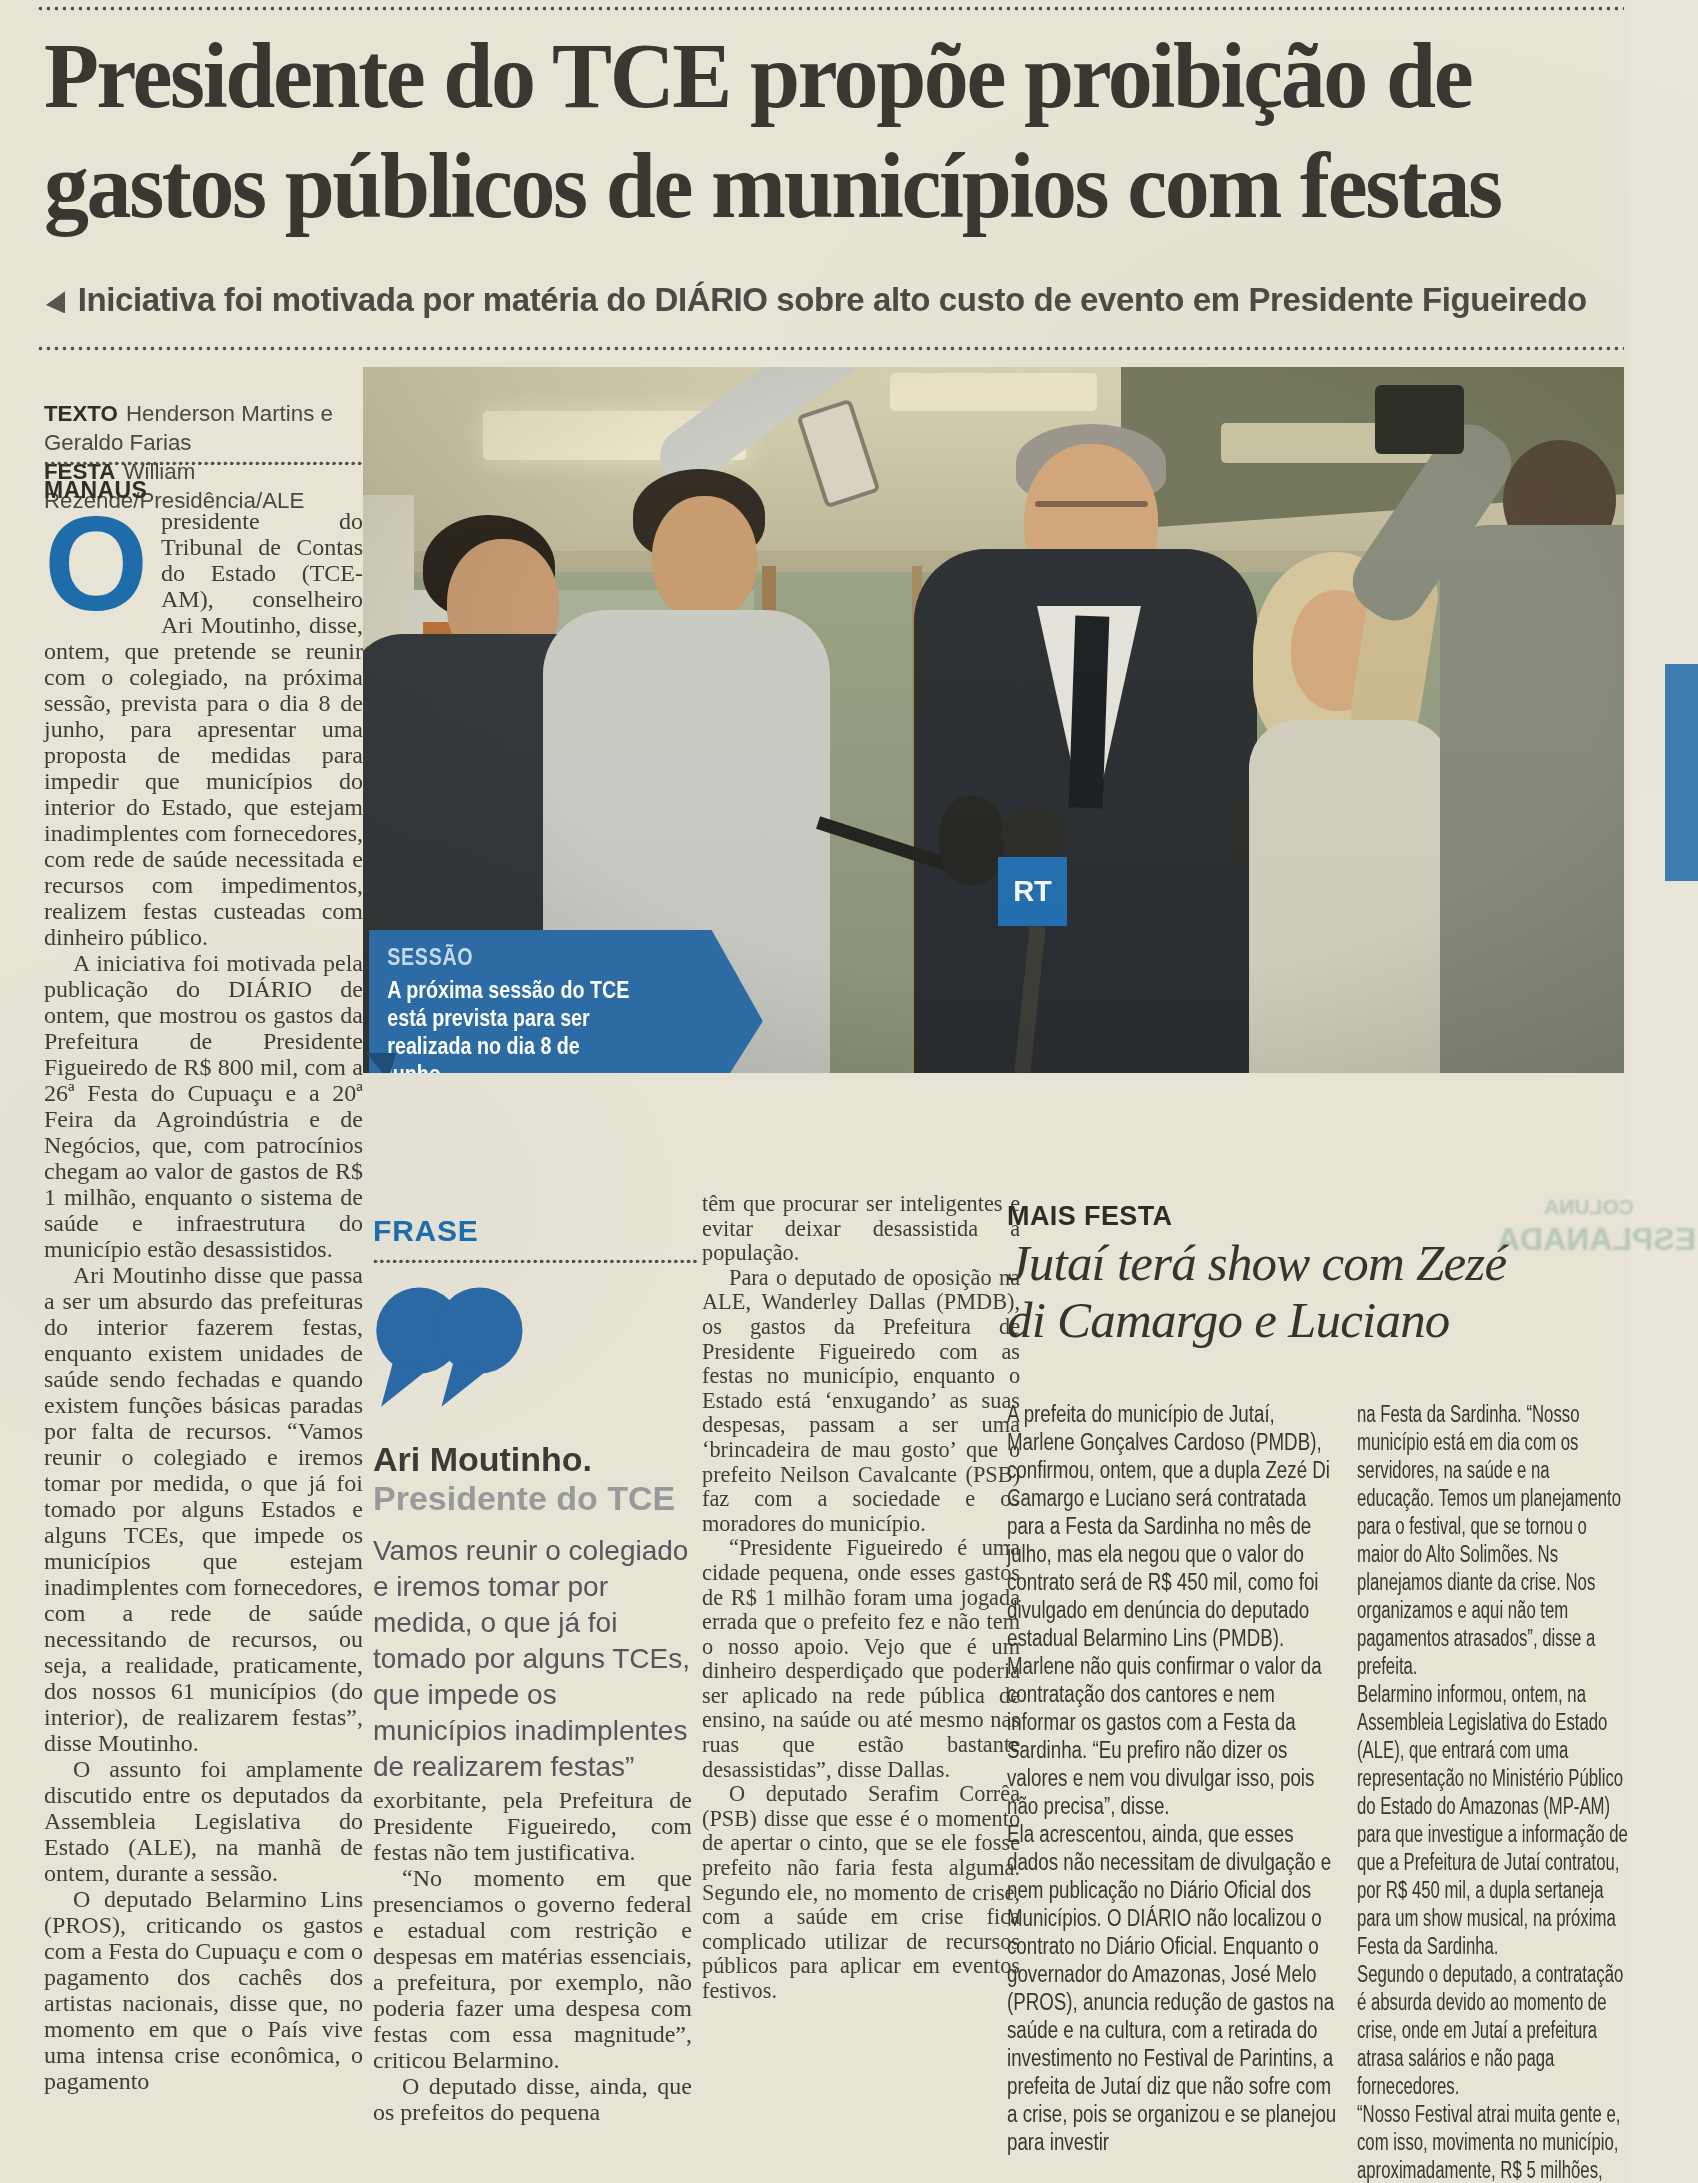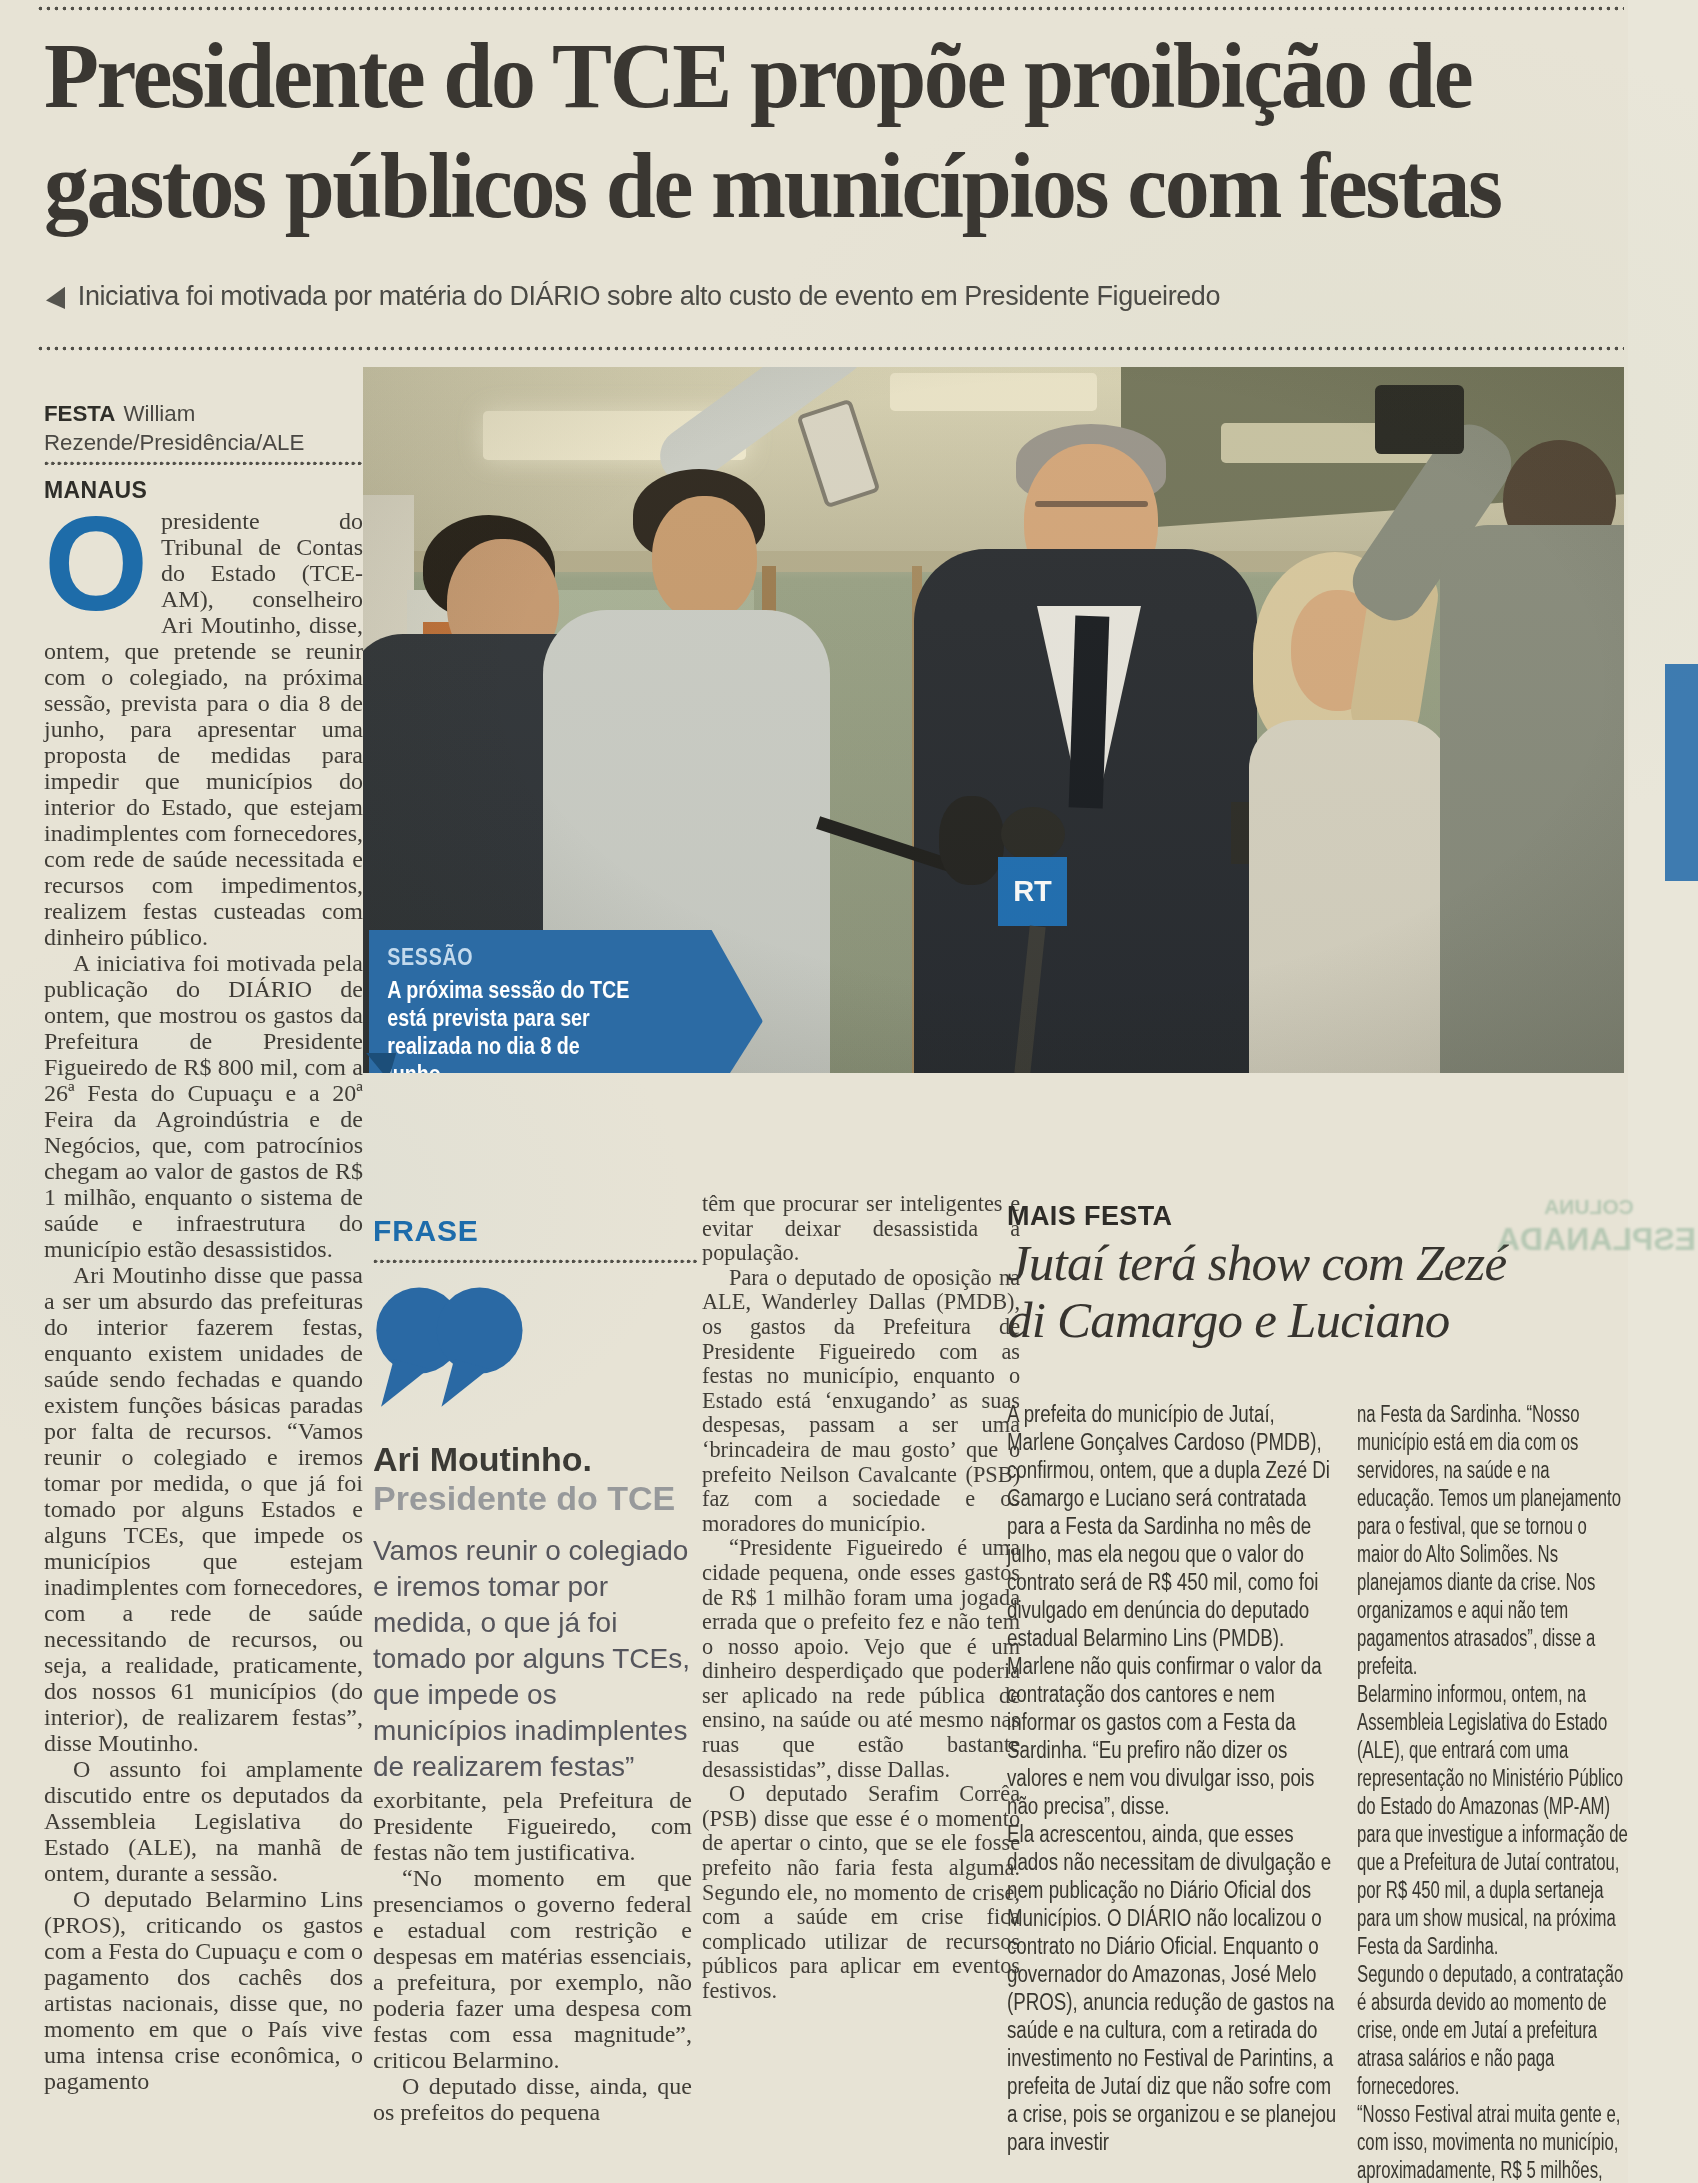--- a/index.html
+++ b/index.html
@@ -11,21 +11,21 @@
           #e8e4d7;
         font-family:"Liberation Sans",sans-serif;color:#3c3a35;}
   .ab{position:absolute;}
   .rule-dotted{height:4.8px;background-image:radial-gradient(circle at 2.4px 2.4px,#514f48 1.7px,transparent 2px);
                background-size:8px 4.8px;background-repeat:repeat-x;}
   
   .headline{position:absolute;left:44px;top:21px;width:1596px;margin:0;
             font-family:"Liberation Serif",serif;font-weight:700;font-size:90px;line-height:105px;
             letter-spacing:-2.4px;color:#3a3732;transform:scaleY(1.04);transform-origin:0 0;}
   
-  .subheadline{position:absolute;left:46px;top:281px;width:1588px;font-weight:400;font-size:27px;
+  .subheadline{position:absolute;left:46px;top:281px;width:1588px;font-weight:700;font-size:33px;
                letter-spacing:-0.4px;color:#4b4a45;}
   .subhead-marker{display:inline-block;width:19px;height:22.3px;margin-right:12.8px;background:#55544e;
                   clip-path:polygon(100% 0,100% 100%,0 62%);vertical-align:middle;}
   
   .byline{position:absolute;left:44px;top:399px;width:319px;font-size:22.3px;line-height:29px;color:#4a4843;}
   .bylabel{font-weight:700;color:#2f2e29;margin-right:8px;}
   .dateline{position:absolute;left:44px;top:477px;font-weight:700;font-size:23px;color:#2f2e29;letter-spacing:0.4px;}
   
   .serifcol{position:absolute;font-family:"Liberation Serif",serif;font-size:24px;line-height:26px;
             color:#403d37;text-align:justify;}
@@ -77,20 +77,21 @@
     <div>Presidente do TCE propõe proibição de</div>
     <div>gastos públicos de municípios com festas</div>
   </h1>
 
   <div class="subheadline">
     <span class="subhead-marker"></span><span>Iniciativa foi motivada por matéria do DIÁRIO sobre alto custo de evento em Presidente Figueiredo</span>
   </div>
   <div class="rule-dotted ab" style="left:38px;top:346px;width:1586px;"></div>
 
   <div class="byline">
+    <div><span class="bylabel">TEXTO</span><span>Henderson Martins e Geraldo Farias</span></div>
     <div><span class="bylabel">FESTA</span><span>William Rezende/Presidência/ALE</span></div>
   </div>
   <div class="rule-dotted ab" style="left:44px;top:461px;width:318px;background-size:6.4px 4px;"></div>
   <div class="dateline">MANAUS</div>
 
   <div class="serifcol" style="left:44px;top:508px;width:319px;height:1673px;">
     <p><span class="dropcap">O</span><span>presidente do Tribunal de Contas do Estado (TCE-AM), conselheiro Ari Moutinho, disse, ontem, que pretende se reunir com o colegiado, na próxima sessão, prevista para o dia 8 de junho, para apresentar uma proposta de medidas para impedir que municípios do interior do Estado, que estejam inadimplentes com fornecedores, com rede de saúde necessitada e recursos com impedimentos, realizem festas custeadas com dinheiro público.</span></p>
     <p class="ind">A iniciativa foi motivada pela publicação do DIÁRIO de ontem, que mostrou os gastos da Prefeitura de Presidente Figueiredo de R$ 800 mil, com a 26ª Festa do Cupuaçu e a 20ª Feira da Agroindústria e de Negócios, que, com patrocínios chegam ao valor de gastos de R$ 1 milhão, enquanto o sistema de saúde e infraestrutura do município estão desassistidos.</p>
     <p class="ind">Ari Moutinho disse que passa a ser um absurdo das prefeituras do interior fazerem festas, enquanto existem unidades de saúde sendo fechadas e quando existem funções básicas paradas por falta de recursos. “Vamos reunir o colegiado e iremos tomar por medida, o que já foi tomado por alguns Estados e alguns TCEs, que impede os municípios que estejam inadimplentes com fornecedores, com a rede de saúde necessitando de recursos, ou seja, a realidade, praticamente, dos nossos 61 municípios (do interior), de realizarem festas”, disse Moutinho.</p>
     <p class="ind">O assunto foi amplamente discutido entre os deputados da Assembleia Legislativa do Estado (ALE), na manhã de ontem, durante a sessão.</p>

